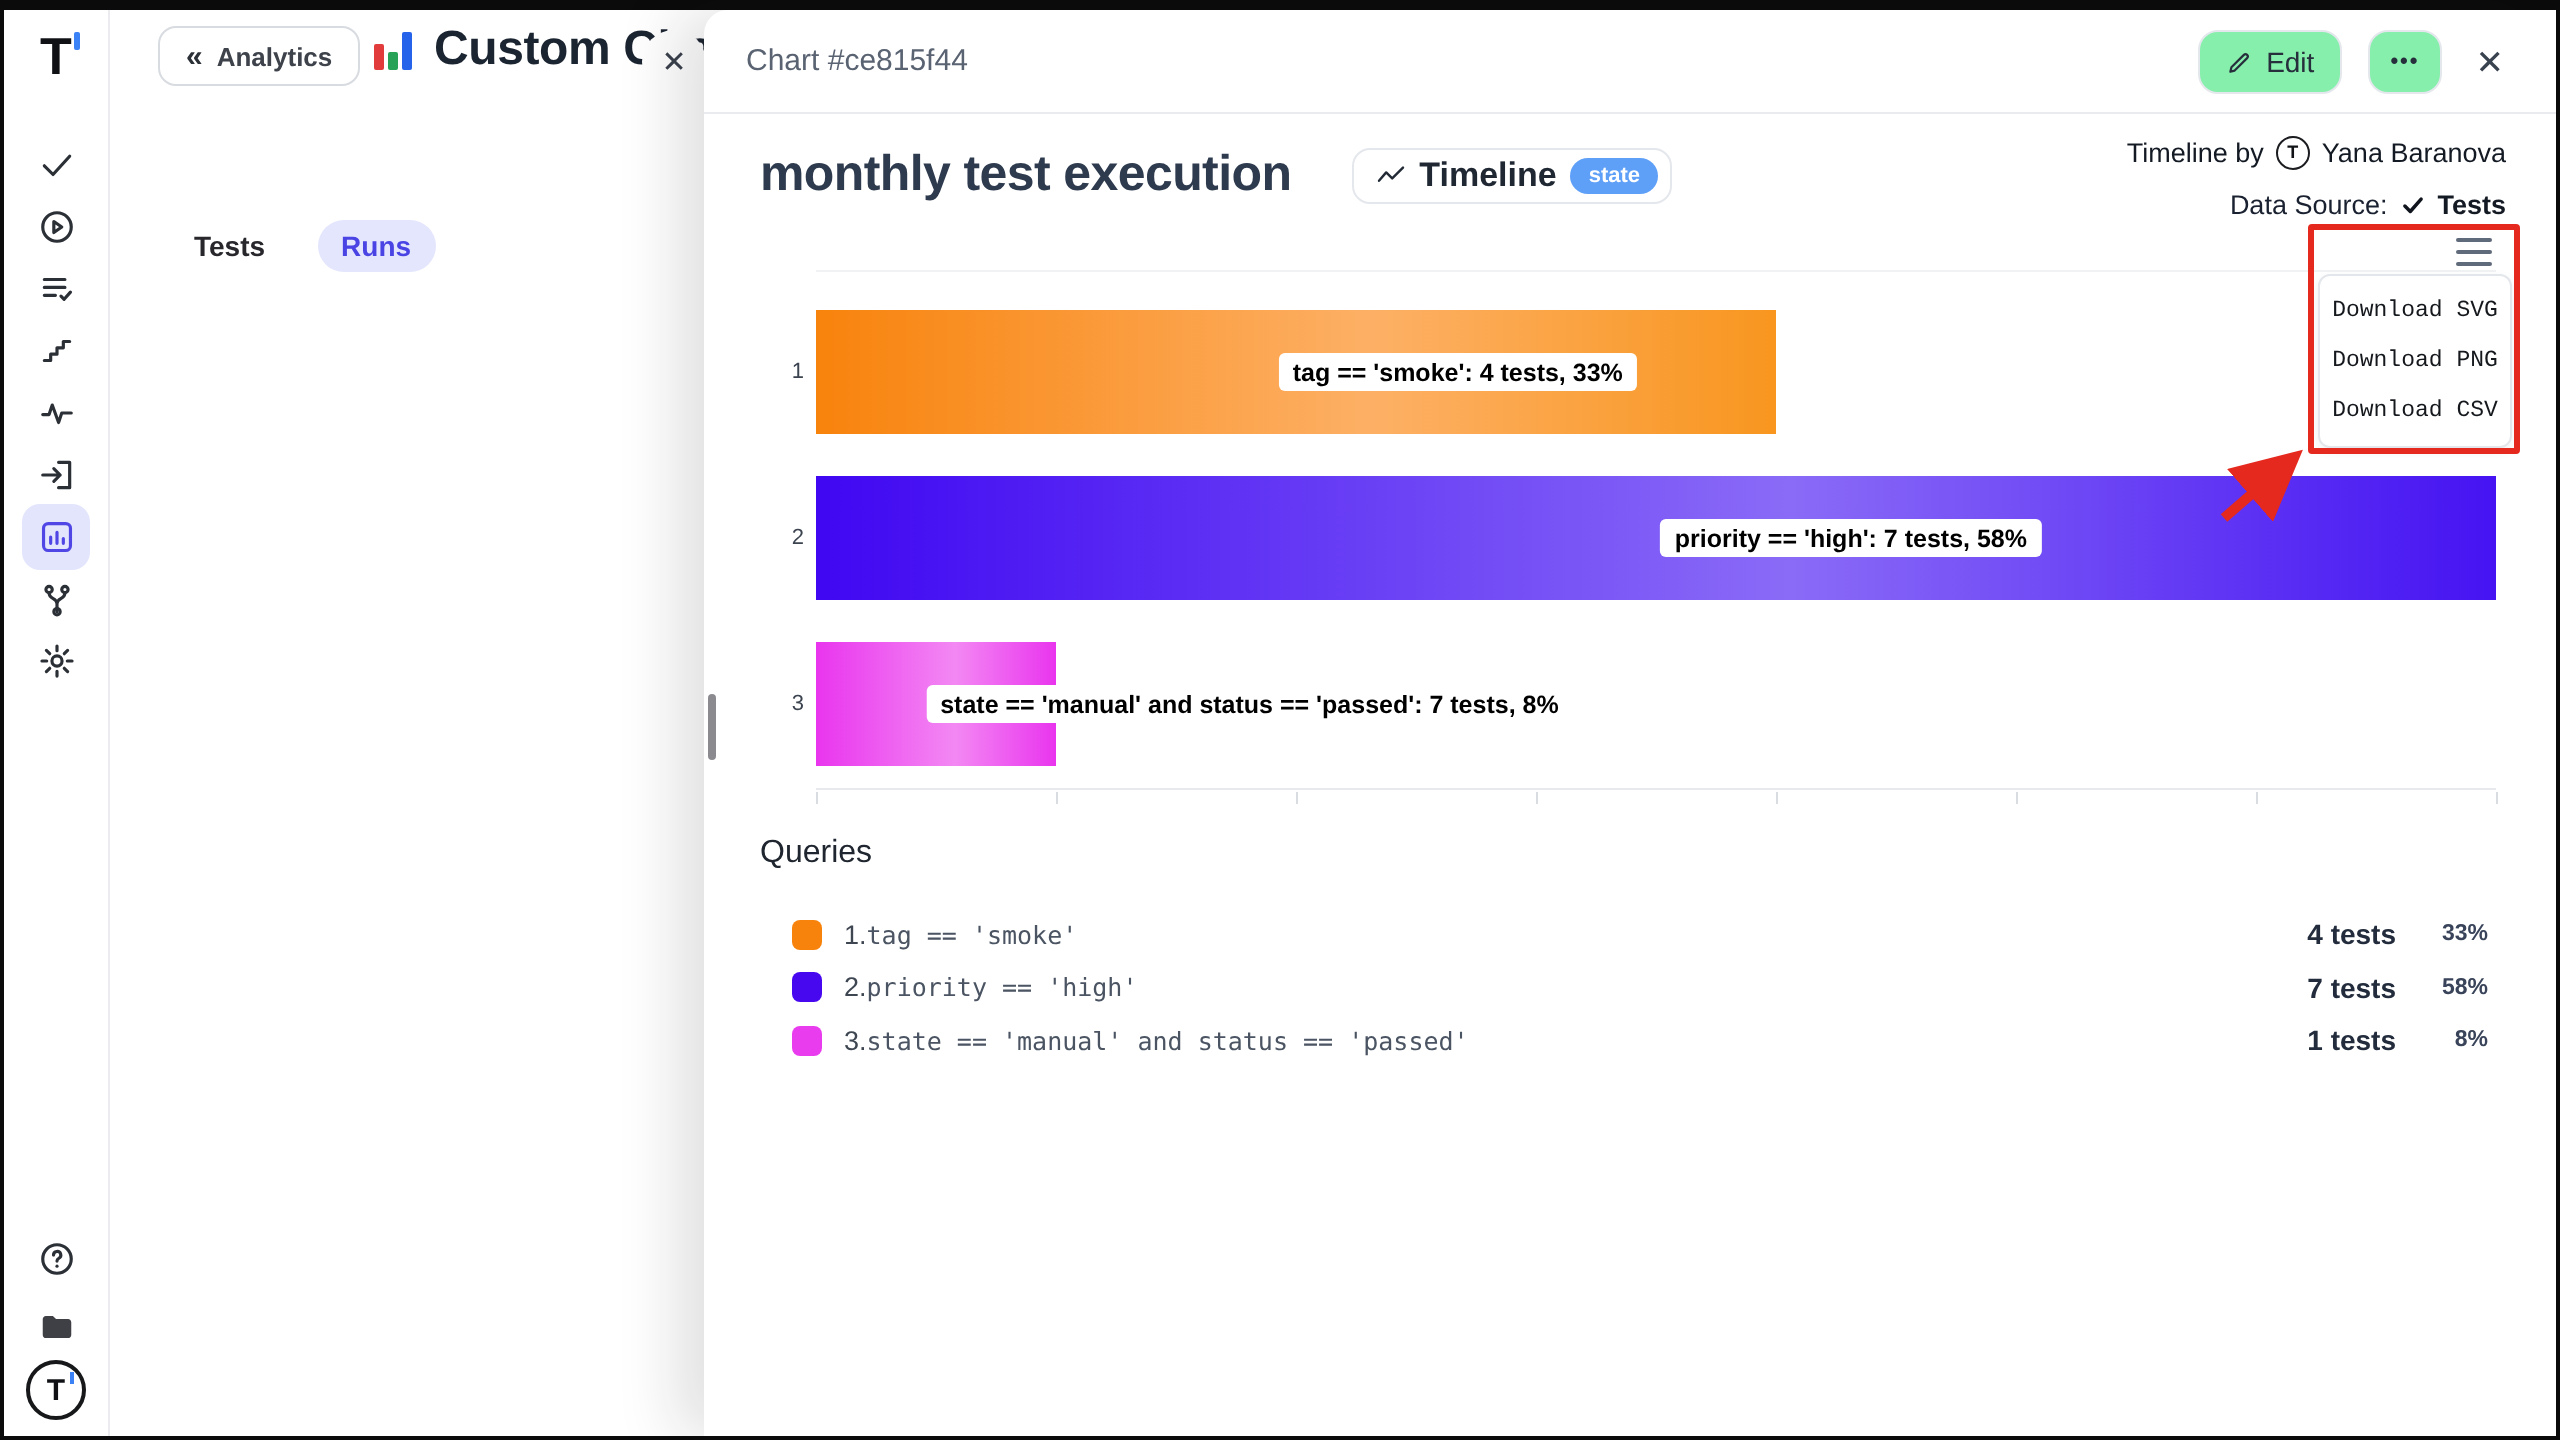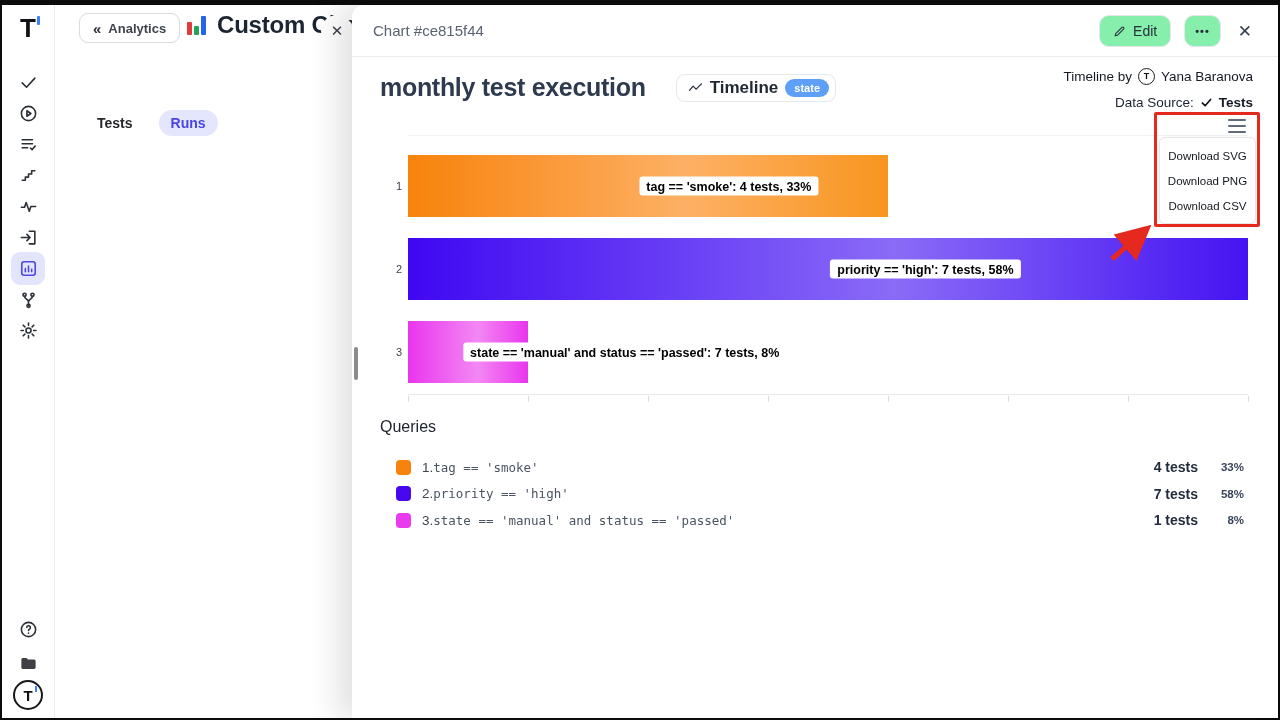--- a/index.html
+++ b/index.html
@@ -82,21 +82,21 @@
   .ds-value { font-weight:600; }
 
   .hamburger { position:absolute; right:32px; top:114px; width:18px; cursor:pointer; }
   .hamburger i { display:block; height:2.4px; background:#5f6b7a; margin-bottom:3.4px; border-radius:1px; }
 
   .red-box { position:absolute; left:802px; top:107px; width:106px; height:115px;
     border:3px solid #e5291f; border-radius:2px; z-index:30; pointer-events:none; }
   .menu { position:absolute; left:807px; top:132px; width:97px; background:#fff;
     border:1px solid #e3e6ea; border-radius:6px; box-shadow:0 2px 6px rgba(0,0,0,.06); z-index:25; padding:5px 0; }
   .menu-item { height:25px; display:flex; align-items:center; justify-content:center;
-    font-size:11.5px; color:#15181d; cursor:pointer; white-space:nowrap; }
+    font-size:11.5px; color:#15181d; cursor:pointer; white-space:nowrap;font-family:Liberation Mono, monospace; }
   .red-arrow { position:absolute; left:752px; top:214px; width:56px; height:48px; z-index:30; pointer-events:none; }
 
   
   .chart { position:absolute; left:56px; top:130px; width:840px; height:260px;
     border-top:1px solid #f1f2f4; border-bottom:1px solid #e7e9ed; }
   .crow { position:absolute; left:0; right:0; height:62px; }
   .ylab { position:absolute; left:-24px; width:18px; top:50%; transform:translateY(-50%);
     font-size:11px; color:#3c4450; text-align:right; }
   .bar { position:absolute; left:0; top:0; height:62px; }
   .bar-label { position:absolute; top:50%; transform:translate(-50%,-50%);

